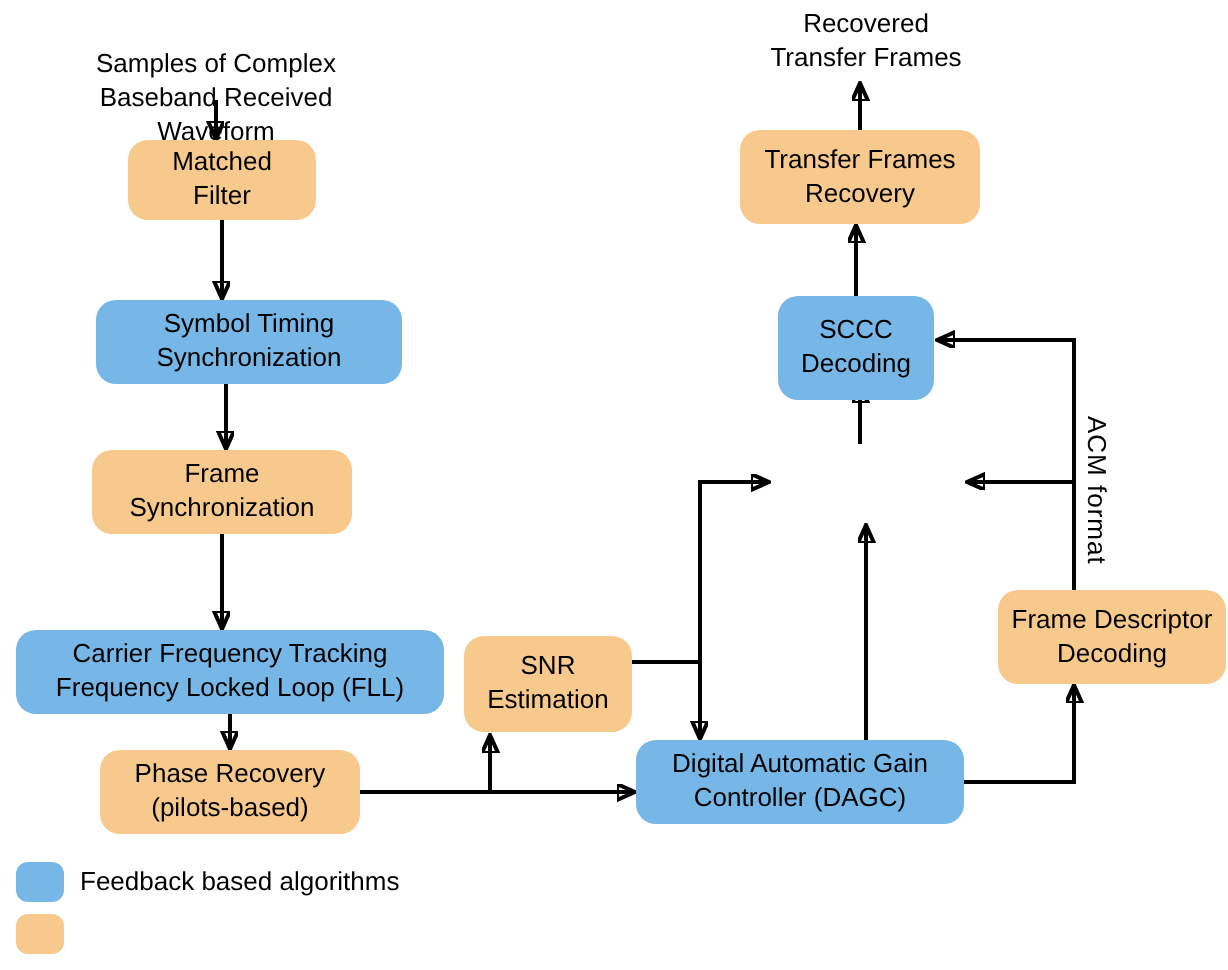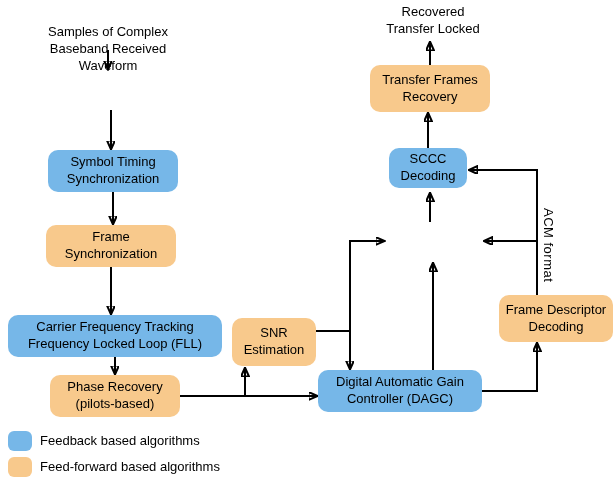--- a/index.html
+++ b/index.html
@@ -93,52 +93,53 @@
     <path d="M482,391 H537 V343" marker-end="url(#arrow)"></path>
     <path d="M537,295 V170 H469" marker-end="url(#arrow)"></path>
     <path d="M537,241 H484" marker-end="url(#arrow)"></path>
   </svg>
 
   <div class="free-text" style="left:28px; top:4px; width:160px;margin-top:20px;">Samples of Complex
 Baseband Received
 Waveform</div>
 
   <div class="free-text" style="left:363px; top:4px; width:140px;">Recovered
-Transfer Locked</div>
+Transfer Frames</div>
 
   <div class="vertical-text" style="left:541px; top:208px; height:92px;">ACM format</div>
 
+  <div class="node ff" style="left:64px; top:70px; width:94px; height:40px;">Matched
+Filter</div>
 
-  <div class="node fb" style="left:48px; top:150px; width:130px; height:42px;">Symbol Timing
+  <div class="node fb" style="left:48px; top:150px; width:153px; height:42px;">Symbol Timing
 Synchronization</div>
 
   <div class="node ff" style="left:46px; top:225px; width:130px; height:42px;">Frame
 Synchronization</div>
 
   <div class="node ff" style="left:50px; top:375px; width:130px; height:42px;">Phase Recovery
 (pilots-based)</div>
 
   <div class="node fb" style="left:8px; top:315px; width:214px; height:42px;">Carrier Frequency Tracking
 Frequency Locked Loop (FLL)</div>
 
   <div class="node fb" style="left:318px; top:370px; width:164px; height:42px;">Digital Automatic Gain
 Controller (DAGC)</div>
 
   <div class="node ff" style="left:232px; top:318px; width:84px; height:48px;">SNR
 Estimation</div>
 
 
-  <div class="node fb" style="left:389px; top:148px; width:78px; height:40px;">SCCC
+  <div class="node fb" style="left:389px; top:148px; width:78px; height:52px;">SCCC
 Decoding</div>
 
   <div class="node ff" style="left:370px; top:65px; width:120px; height:47px;">Transfer Frames
 Recovery</div>
 
   <div class="node ff" style="left:478px; top:295px; width:114px; height:47px;margin-left:21px;">Frame Descriptor
 Decoding</div>
 
   <div class="legend-swatch fb" style="left:8px; top:431px;"></div>
   <div class="legend-label" style="left:40px; top:431px;">Feedback based algorithms</div>
 
   <div class="legend-swatch ff" style="left:8px; top:457px;"></div>
-  <div class="legend-label" style="left:40px; top:457px;">Feed-forward based algorithms</div>
 
 </div>
 
 </body></html>

